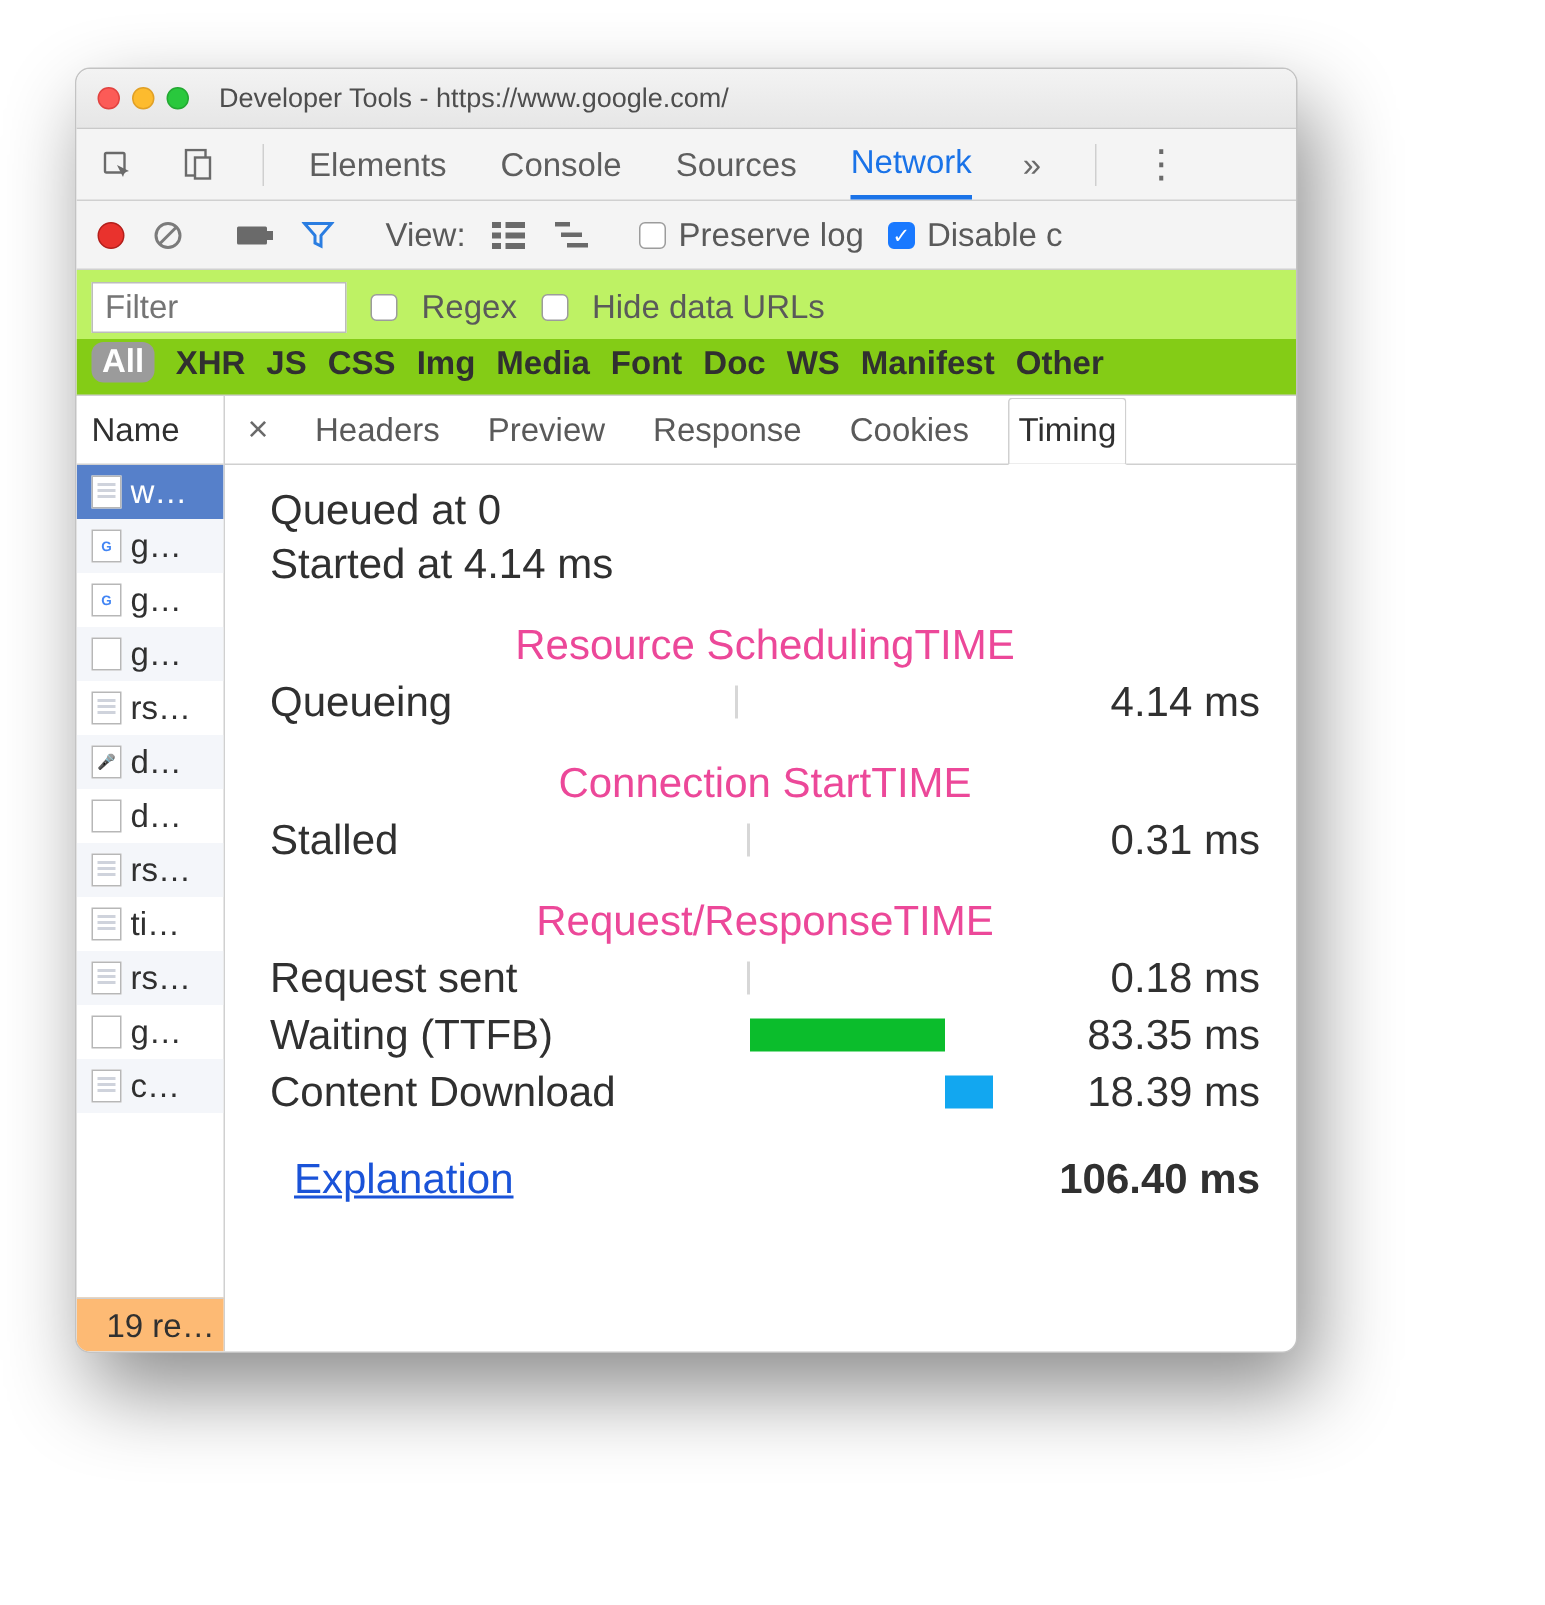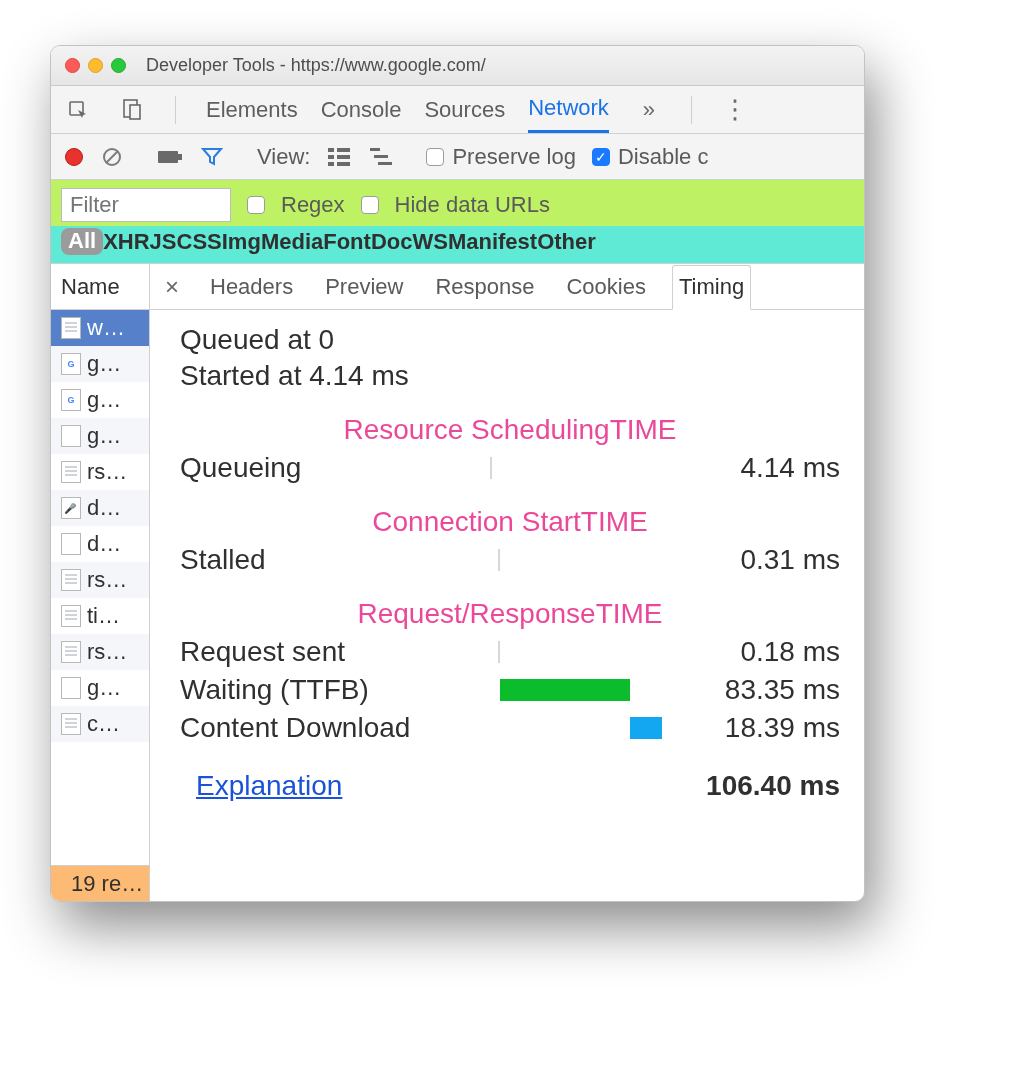--- a/index.html
+++ b/index.html
@@ -46,21 +46,21 @@
     height: 48px;
     background:#f4f4f4;
     border-bottom:1px solid #d0d0d0;
     display:flex;
     align-items:center;
     gap: 28px;
     padding: 0 14px;
   }
   .topstrip .sep { width:1px; height:28px; background:#cfcfcf; margin:0 2px;}
   .iconbtn { display:flex; align-items:center; justify-content:center; width:26px; height:26px; color:#6a6a6a;}
-  .tabs { display:flex; align-items:stretch; gap: 23px; color:#5e5e5e; font-size:22px; height:100%; }
+  .tabs { display:flex; align-items:stretch; gap: 36px; color:#5e5e5e; font-size:22px; height:100%; }
   .tab { display:flex; align-items:center; cursor:pointer; }
   .tab.active { color:#1a73e8; border-bottom:3px solid #1a73e8; }
   .chev { font-size:22px; color:#6a6a6a; padding:0 6px; }
   .kebab { font-size:26px; color:#6a6a6a; letter-spacing:-1px; }
   
   .toolbar {
     height: 46px;
     background:#f4f4f4;
     border-bottom:1px solid #d0d0d0;
     display:flex;
@@ -85,23 +85,24 @@
     align-items:center;
     gap: 16px;
     font-size:22px;
     color:#5a5a5a;
     white-space:nowrap;
   }
   .filterinput { width:170px; height:34px; border:1px solid #bcbcbc; background:#fff; padding:0 8px; font-size:22px; color:#888; }
   
   .catbar {
     padding: 2px 10px 8px 10px;
-    background:#5eead4;
+    background:#84cc16;
     border-bottom:1px solid #d0d0d0;
     display:flex;
+    gap: 14px;
     font-size:22px;
     font-weight:600;
     align-items:center;
     white-space:nowrap;
     overflow:hidden;
   }
   .catpill { background:#9b9b9b; color:#fff; border-radius:8px; padding:0 7px 1px 7px; }
   .catitem { color:#303030; }
   
   .main { flex:1; display:flex; overflow:hidden; }

